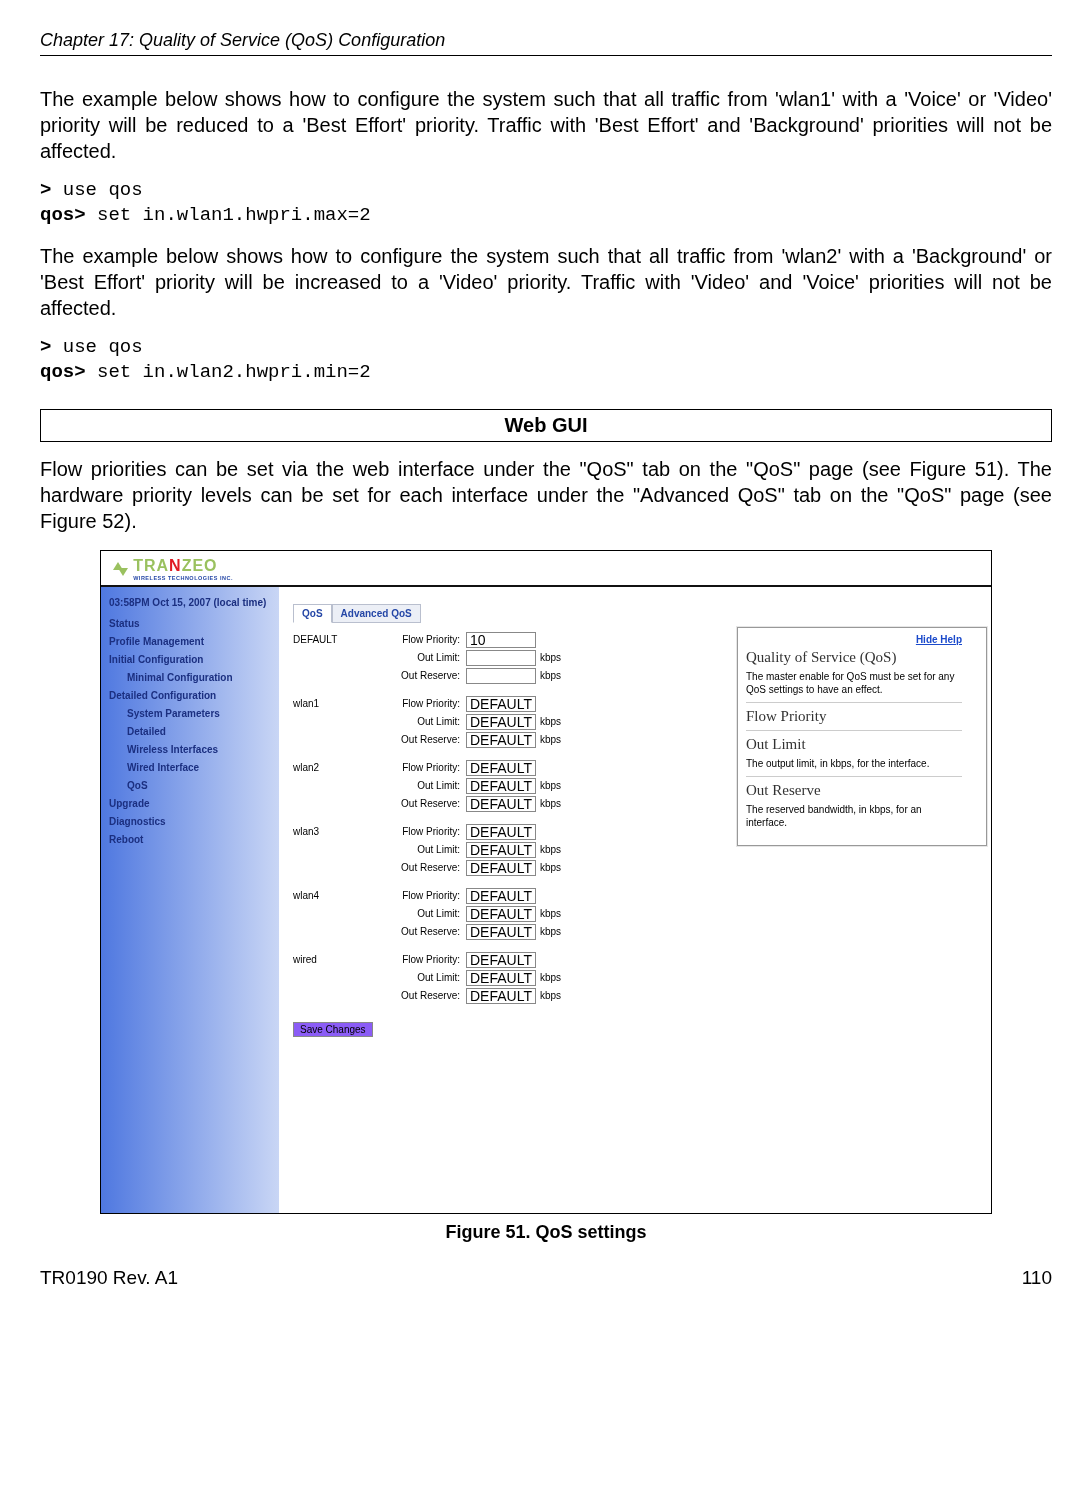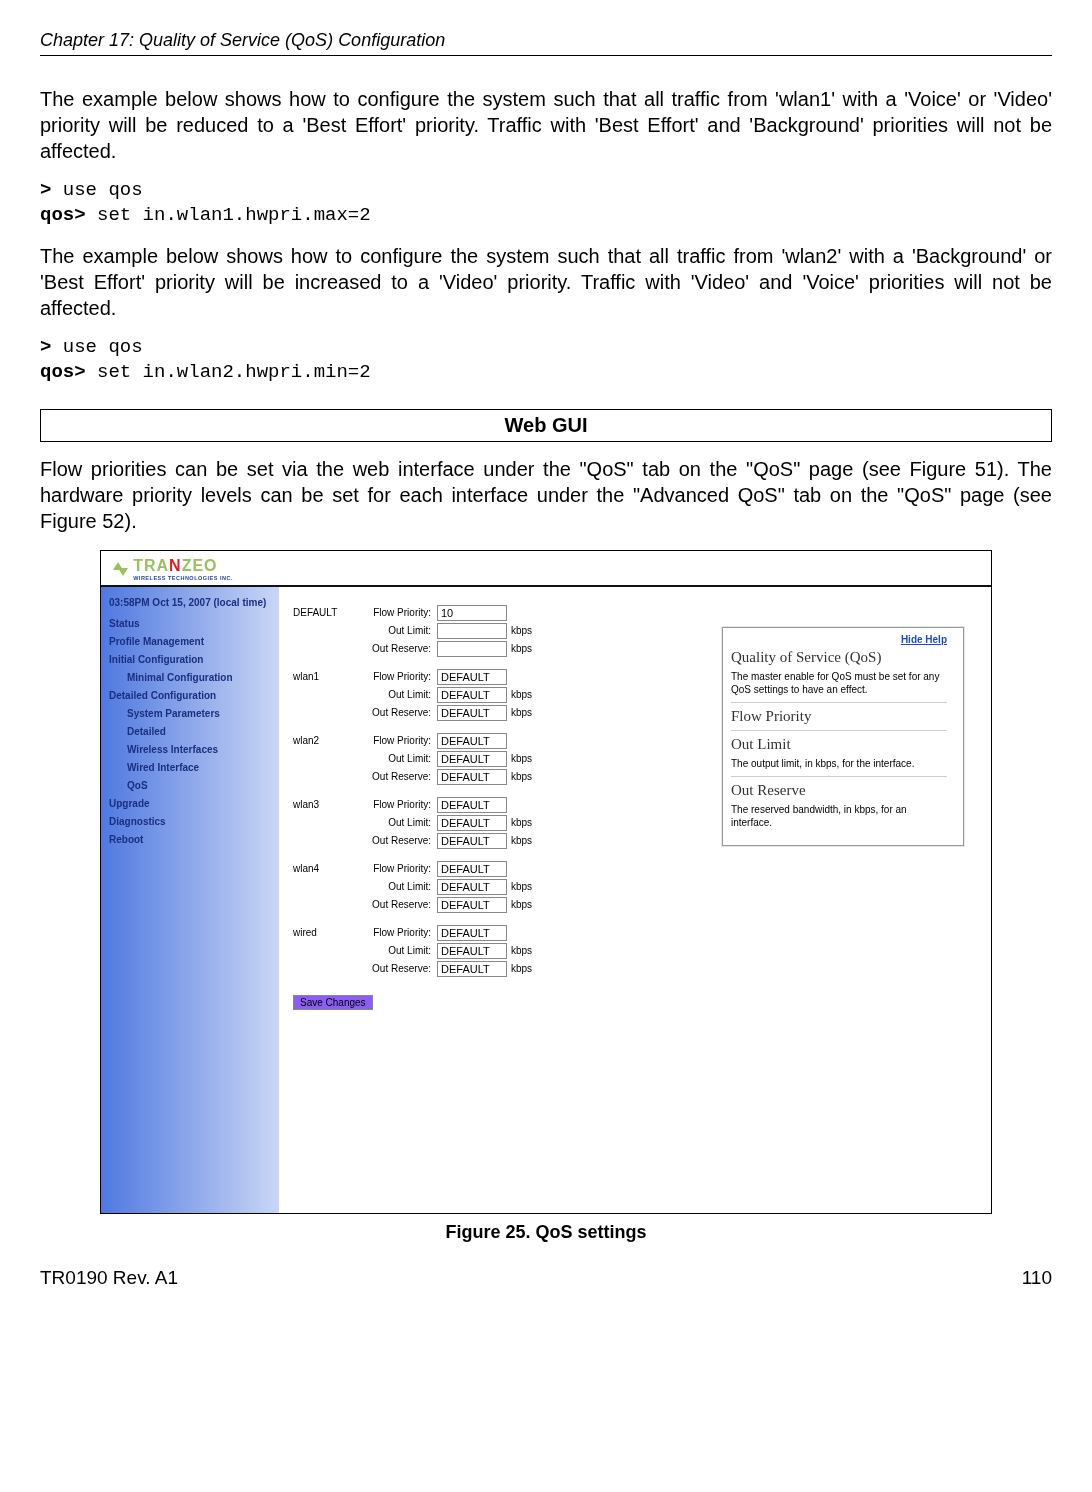--- a/index.html
+++ b/index.html
@@ -155,31 +155,32 @@
       margin: 2px 0;
     }
     .row-label {
       width: 80px;
       text-align: right;
       padding-right: 6px;
     }
     .iface-block {
       display: flex;
       margin: 8px 0 4px 0;
+      gap: 29px;
     }
     .iface-name {
       width: 58px;
       padding-top: 4px;
     }
     .iface-rows {
       flex: 1;
     }
     input[type="text"] {
       font-family: Verdana, Geneva, sans-serif;
-      font-size: 11px;
+      font-size: 14px;
       border: 1px solid #888;
       height: 16px;
       padding: 0 3px;
       width: 70px;
       box-sizing: border-box;
     }
     select {
       font-family: Verdana, Geneva, sans-serif;
       font-size: 10px;
       border: 1px solid #7a9ad1;
@@ -189,26 +190,26 @@
     .save-btn {
       margin-top: 12px;
       font-family: Verdana, Geneva, sans-serif;
       font-size: 10px;
       background: #8b5cf6;
       border: 1px solid #888;
       padding: 1px 6px;
     }
     .help-panel {
       position: absolute;
-      right: 27px;
+      right: 4px;
       top: 40px;
       width: 216px;
       border: 1px solid #999;
       background: #fff;
-      padding: 6px 16px 10px 8px;
+      padding: 6px 24px 10px 8px;
       font-size: 10px;
       box-shadow: 0 0 0 1px #e6e6e6;
     }
     .help-panel .hide {
       text-align: right;
       color: #1b4acb;
       text-decoration: underline;
       font-weight: bold;
       font-size: 10px;
       margin-bottom: 2px;
@@ -285,20 +286,23 @@
       <div class="nav-sub">System Parameters</div>
       <div class="nav-sub">Detailed</div>
       <div class="nav-sub">Wireless Interfaces</div>
       <div class="nav-sub">Wired Interface</div>
       <div class="nav-sub">QoS</div>
       <div class="nav-item">Upgrade</div>
       <div class="nav-item">Diagnostics</div>
       <div class="nav-item">Reboot</div>
     </div>
     <div class="main">
+      <div class="tabs">
+        <span class="tab active">QoS</span><span class="tab">Advanced QoS</span>
+      </div>
 
       <div id="iface-container">
           <div class="iface-block">
             <div class="iface-name">DEFAULT</div>
             <div class="iface-rows">
               <div class="row">
                 <span class="row-label">Flow Priority:</span>
                 <input type="text" value="10" style="">
               </div>
               <div class="row">
@@ -422,18 +426,18 @@
         <h2>Out Limit</h2>
         <p>The output limit, in kbps, for the interface.</p>
         <hr>
         <h2>Out Reserve</h2>
         <p>The reserved bandwidth, in kbps, for an interface.</p>
       </div>
     </div>
   </div>
 </div>
 
-<div class="fig-caption">Figure 25. QoS settings</div>
+<div class="fig-caption">Figure 51. QoS settings</div>
 
 <div class="footer">
   <span>TR0190 Rev. A1</span>
   <span>110</span>
 </div>
 
 </body></html>

